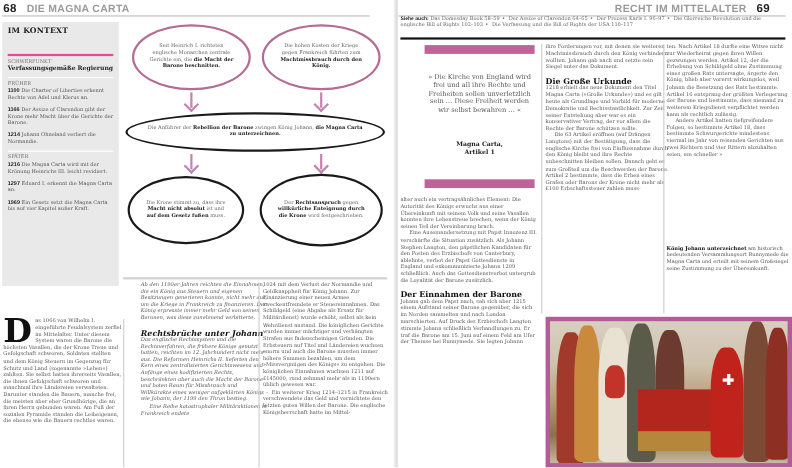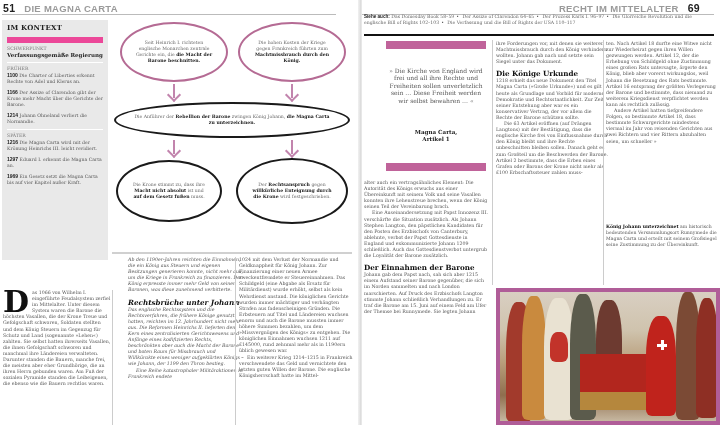--- a/index.html
+++ b/index.html
@@ -18,21 +18,21 @@
   .left-head { left: 3px; }
   .left-head .title { margin-left: 6px; }
   .right-head { right: 20px; }
   .right-head .title { margin-right: 6px; }
   .head-rule { position: absolute; top: 14px; height: 1px; background: #bbb; }
 
   
   .context-box { position: absolute; left: 2px; top: 20px; width: 106px; height: 240px;
     background: #e9e9e9; padding: 5px 5px 4px 5px; font-size: 4.6px; line-height: 6px; color: #555; }
   .context-title { font-family: "DejaVu Serif", serif; font-weight: bold; font-size: 7px;
-    color: #222; padding-bottom: 6px; border-bottom: 6px solid #ec4899; margin-bottom: 3px; letter-spacing: 0.2px; }
+    color: #222; padding-bottom: 18px; border-bottom: 2px solid #ec4899; margin-bottom: 3px; letter-spacing: 0.2px; }
   .ctx-label { text-transform: uppercase; color: #777; font-size: 4.6px; margin-top: 2px; }
   .ctx-focus { font-weight: bold; color: #222; font-size: 5.5px; line-height: 7px; padding-bottom: 3px;
     border-bottom: 1px solid #fff; margin-bottom: 3px; }
   .ctx-item { margin-bottom: 4px; }
   .ctx-year { font-weight: bold; color: #222; font-family: "Liberation Sans", sans-serif; font-size: 5px; }
   .ctx-divider { border-bottom: 1px solid #fff; margin: 2px 0 3px; }
 
   
   .diagram { position: absolute; left: 112px; top: 20px; width: 240px; height: 230px; }
   .bubble { position: absolute; border-radius: 50%; display: flex; align-items: center; justify-content: center;
@@ -77,21 +77,21 @@
   .caption { position: absolute; left: 244px; top: 224px; width: 112px; font-size: 4.6px; line-height: 6px; color: #555; }
   .caption b { color: #111; font-family: "DejaVu Serif", serif; }
 </style>
 </head>
 <body>
 
 <div class="gutter"></div>
 
 <div class="page left-page">
   <div class="running-head left-head">
-    <span class="num">51</span>
+    <span class="num">68</span>
     <span class="title">DIE MAGNA CARTA</span>
   </div>
   <div class="head-rule" style="left:2px;width:334px;"></div>
 
   <div class="context-box">
     <div class="context-title">IM KONTEXT</div>
     <div class="ctx-label">SCHWERPUNKT</div>
     <div class="ctx-focus">Verfassungsgemäße Regierung</div>
     <div class="ctx-label">FRÜHER</div>
     <div class="ctx-item"><span class="ctx-year">1100</span> <span>Die Charter of Liberties erkennt Rechte von Adel und Klerus an.</span></div>
@@ -190,21 +190,21 @@
   <div class="col" style="left:2px;top:180px;width:124px;">
     <p>alter auch ein vertragsähnliches Element: Die Autorität des Königs erwuchs aus einer Übereinkunft mit seinem Volk und seine Vasallen konnten ihre Lehenstreue brechen, wenn der König seinen Teil der Vereinbarung brach.</p>
     <p class="indent">Eine Auseinandersetzung mit Papst Innozenz III. verschärfte die Situation zusätzlich. Als Johann Stephen Langton, den päpstlichen Kandidaten für den Posten des Erzbischofs von Canterbury, ablehnte, verbot der Papst Gottesdienste in England und exkommunizierte Johann 1209 schließlich. Auch das Gottesdienstverbot untergrub die Loyalität der Barone zusätzlich.</p>
     <h3>Der Einnahmen der Barone</h3>
     <p>Johann gab dem Papst nach, sah sich aber 1215 einem Aufstand seiner Barone gegenüber, die sich im Norden sammelten und nach London marschierten. Auf Druck des Erzbischofs Langton stimmte Johann schließlich Verhandlungen zu. Er traf die Barone am 15. Juni auf einem Feld am Ufer der Themse bei Runnymede. Sie legten Johann</p>
   </div>
   <div class="col-sep" style="left:130px;top:40px;height:245px;"></div>
 
   <div class="col" style="left:134px;top:41px;width:112px;">
     <p>ihre Forderungen vor, mit denen sie weiteren Machtmissbrauch durch den König verhindern wollten. Johann gab nach und setzte sein Siegel unter das Dokument.</p>
-    <h3>Die Könige Urkunde</h3>
+    <h3>Die Große Urkunde</h3>
     <p>1218 erhielt das neue Dokument den Titel Magna Carta (»Große Urkunde«) und es gilt heute als Grundlage und Vorbild für moderne Demokratie und Rechtsstaatlichkeit. Zur Zeit seiner Entstehung aber war es ein konservativer Vertrag, der vor allem die Rechte der Barone schützen sollte.</p>
     <p class="indent">Die 63 Artikel eröffnen (auf Drängen Langtons) mit der Bestätigung, dass die englische Kirche frei von Einflussnahme durch den König bleibt und ihre Rechte unbeschnitten bleiben sollen. Danach geht es zum Großteil um die Beschwerden der Barone. Artikel 2 bestimmte, dass die Erben eines Grafen oder Barons der Krone nicht mehr als £100 Erbschaftssteuer zahlen muss-</p>
   </div>
   <div class="col-sep" style="left:241px;top:40px;height:245px;"></div>
 
   <div class="col" style="left:244px;top:41px;width:112px;">
     <p>ten. Nach Artikel 18 durfte eine Witwe nicht zur Wiederheirat gegen ihren Willen gezwungen werden. Artikel 12, der die Erhebung von Schildgeld ohne Zustimmung eines großen Rats untersagte, ärgerte den König, blieb aber vorerst wirkungslos, weil Johann die Besetzung des Rats bestimmte. Artikel 16 entsprang der größten Verlegerung der Barone und bestimmte, dass niemand zu weiterem Kriegsdienst verpflichtet werden kann als rechtlich zulässig.</p>
     <p class="indent">Andere Artikel hatten tiefgreifendere Folgen, so bestimmte Artikel 18, dass bestimmte Schwurgerichte mindestens viermal im Jahr von reisenden Gerichten aus zwei Richtern und vier Rittern abzuhalten seien, um schneller »</p>
   </div>
 

